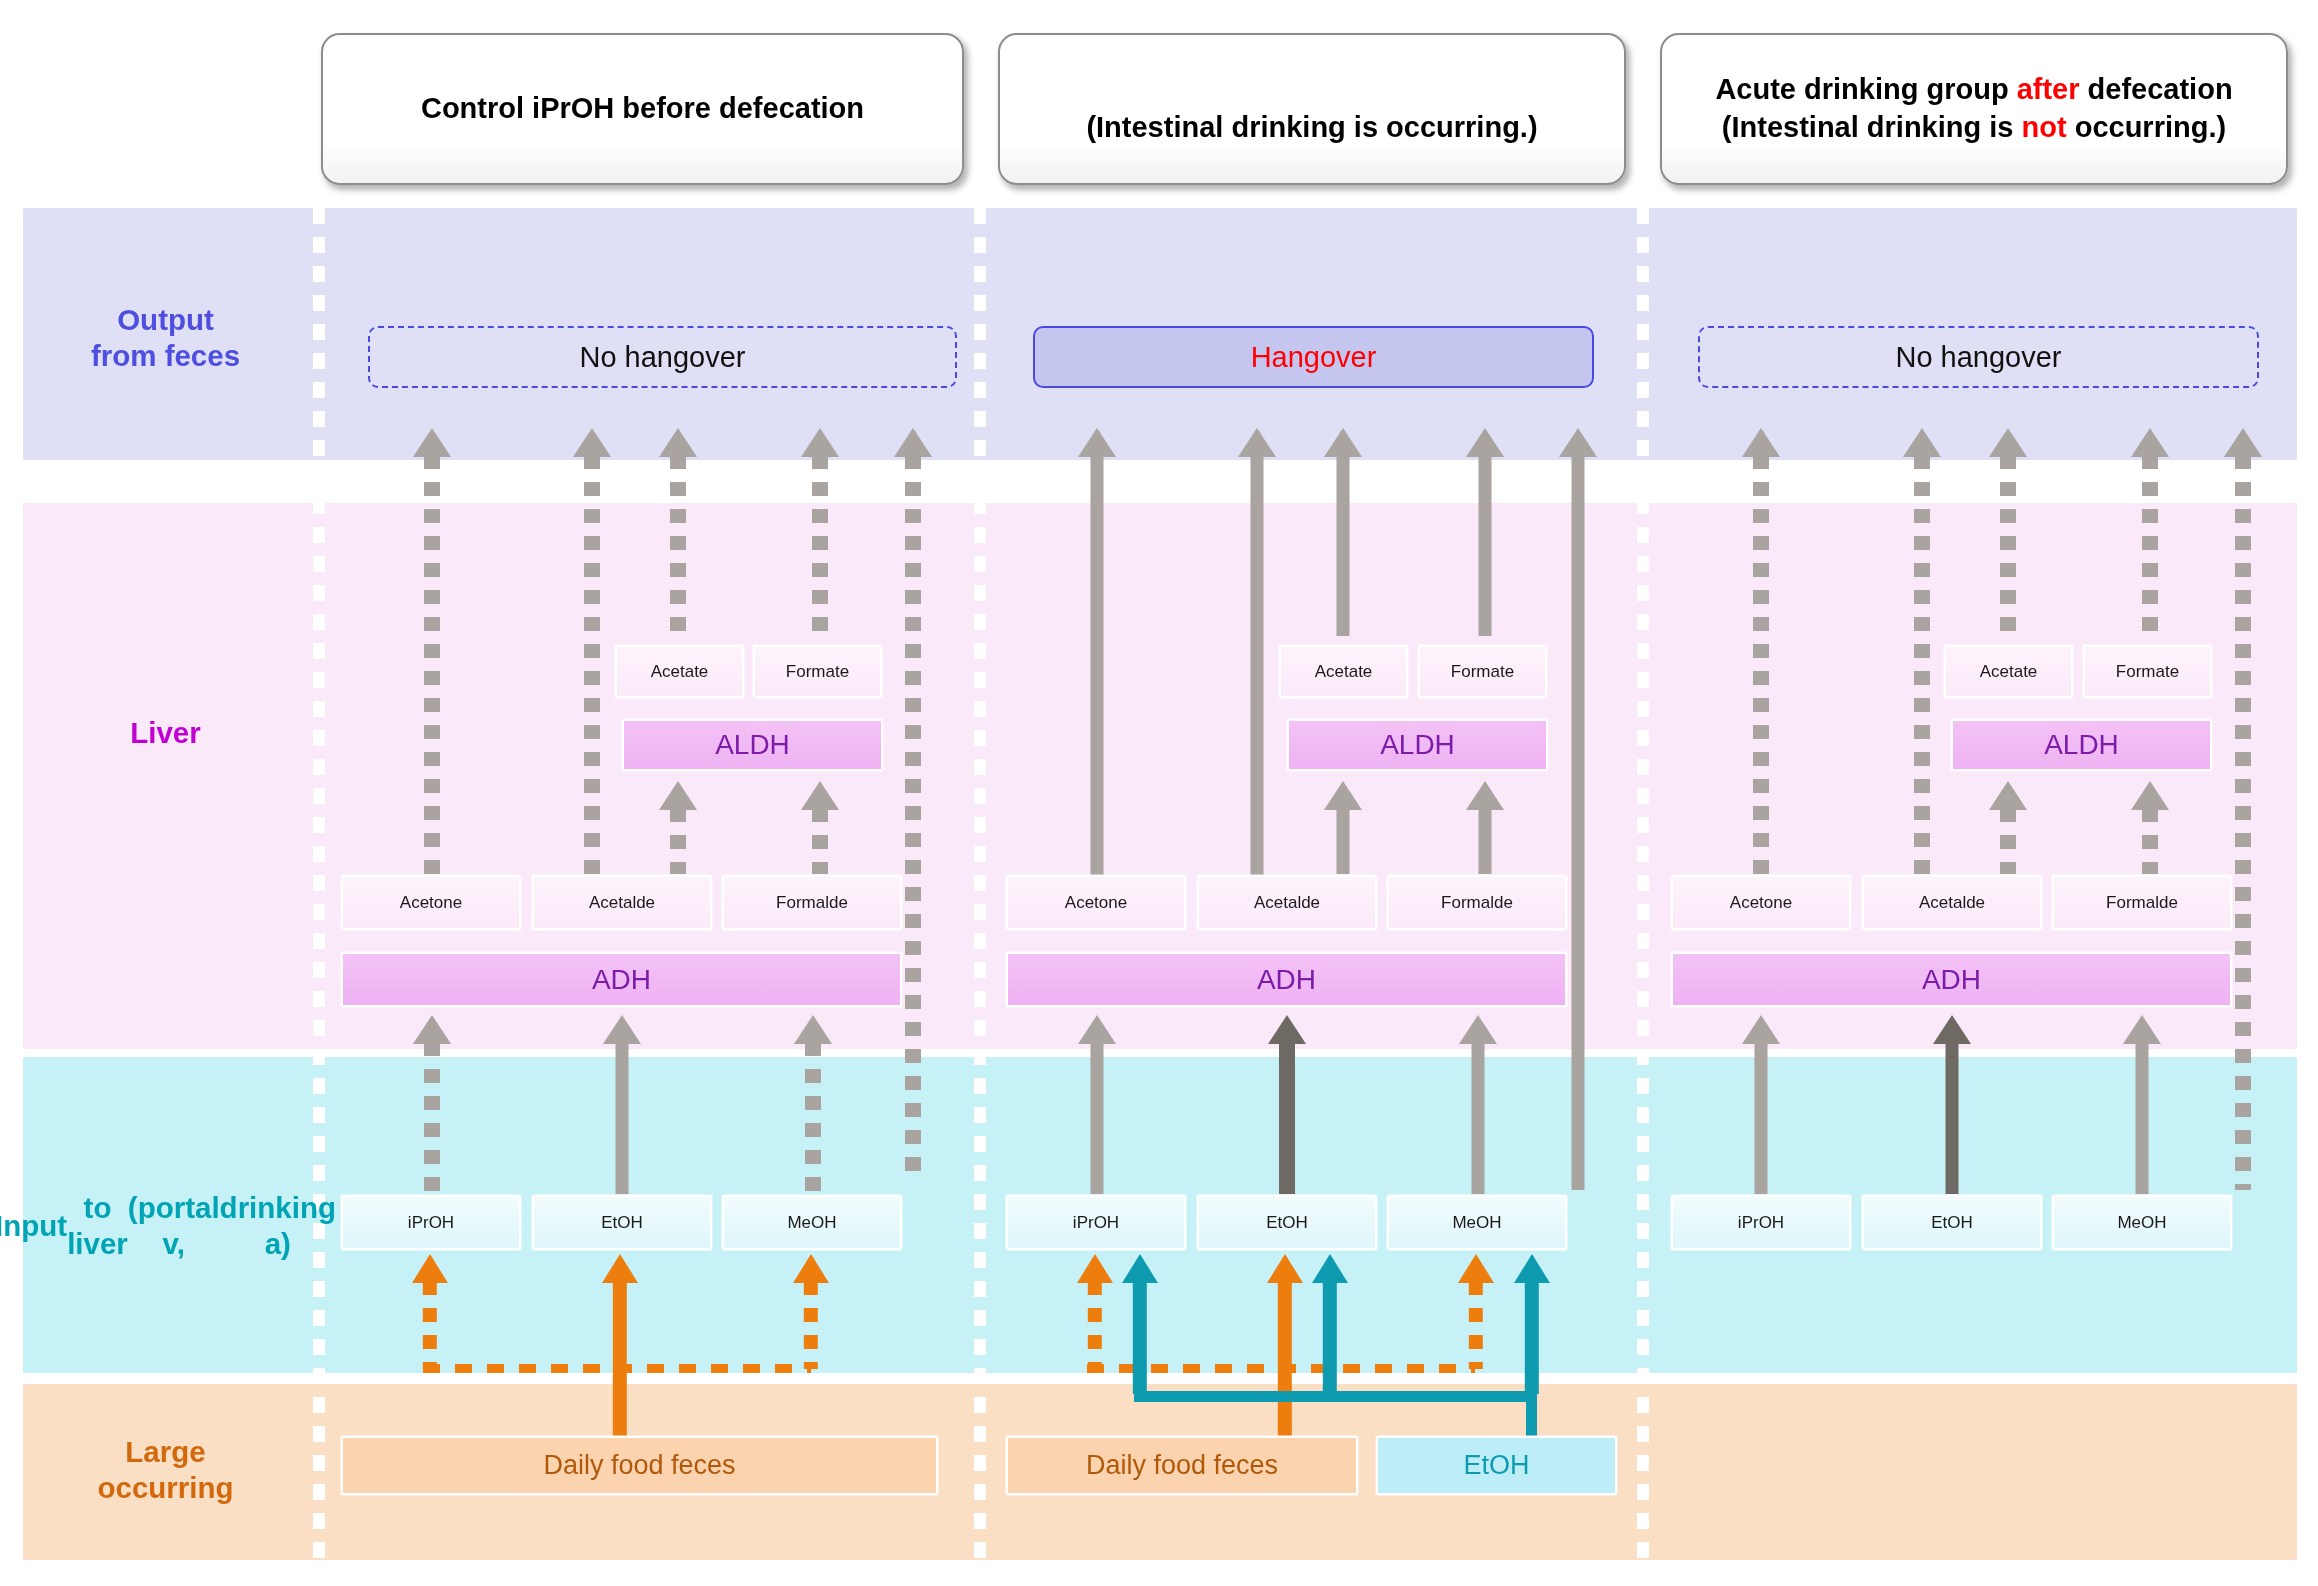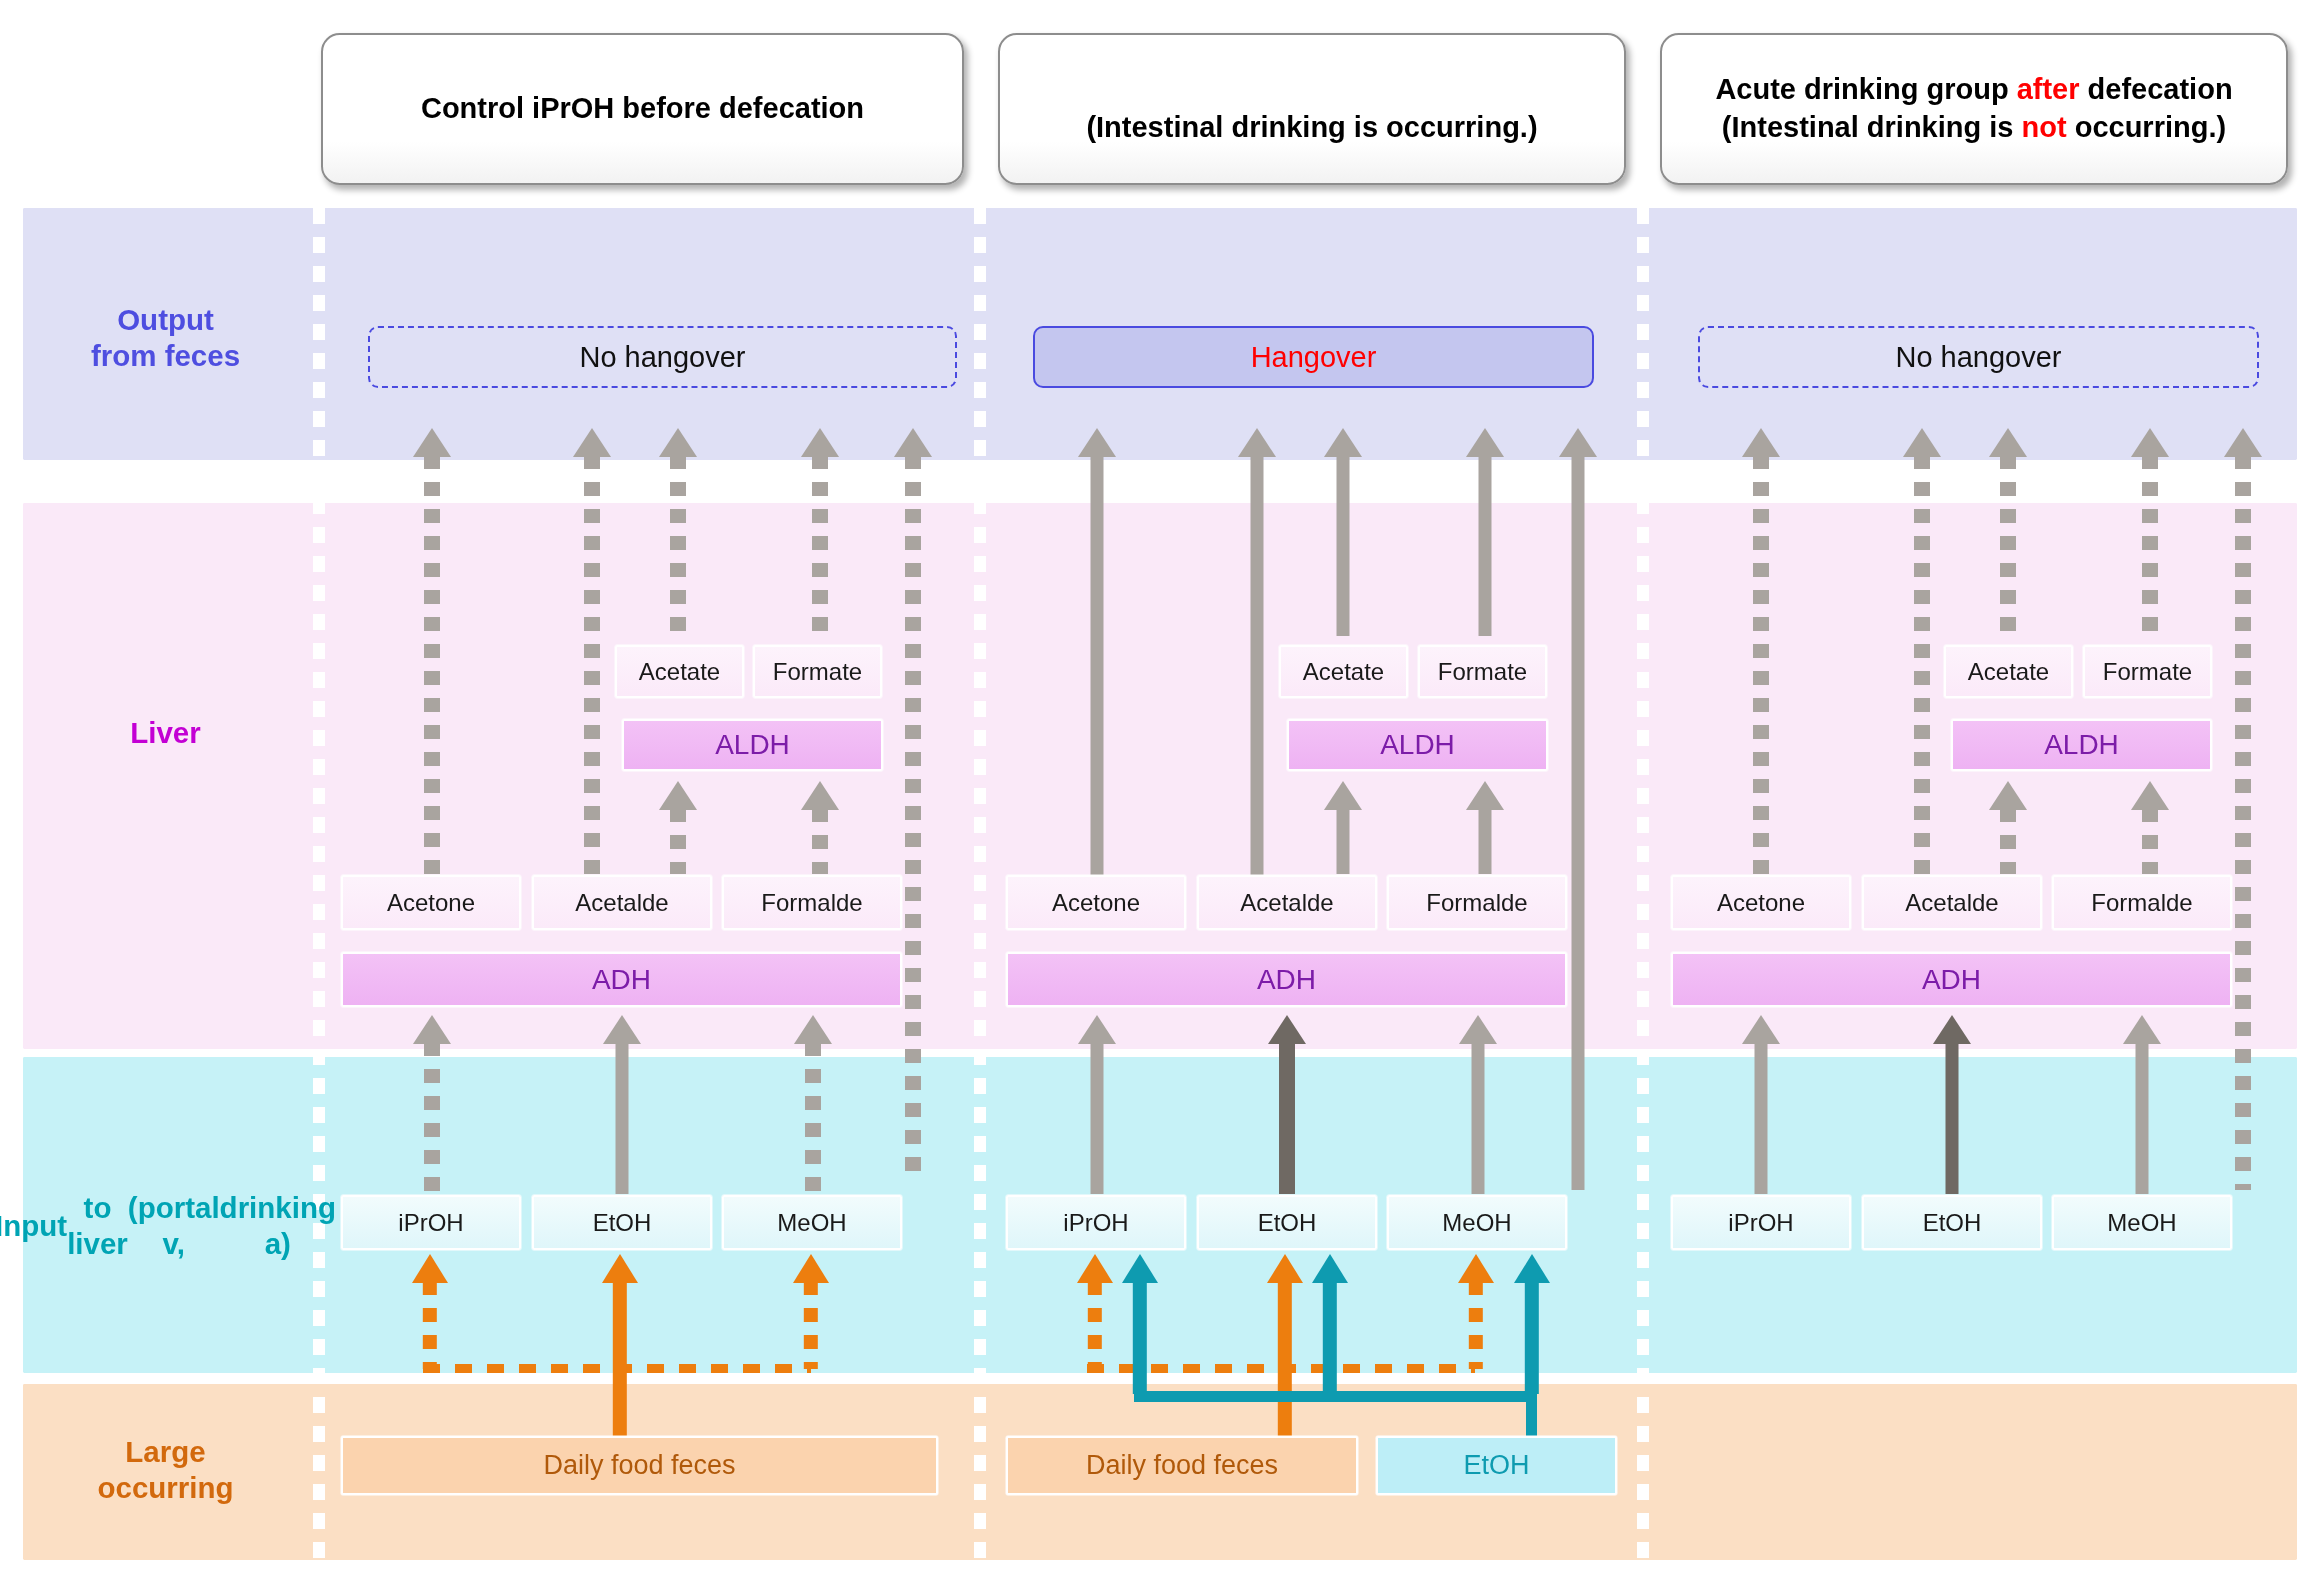--- a/index.html
+++ b/index.html
@@ -34,21 +34,21 @@
   .lab-intestine{color:#d2690d;}
 
   
   .vsep{
     background-image:repeating-linear-gradient(to bottom,#ffffff 0 16px,rgba(255,255,255,0) 16px 29px);
     width:11.5px;
   }
 
   
   .node{display:flex;align-items:center;justify-content:center;text-align:center;
-        font-size:24px;color:#1a1a1a;border:2.2px solid #ffffff;border-radius:2.2px;
+        font-size:17px;color:#1a1a1a;border:2.2px solid #ffffff;border-radius:2.2px;
         box-shadow:0 0 0 0.7px rgba(255,255,255,.65);}
   .n-meta{background:linear-gradient(180deg,#fdf3fc 0%,#fbeaf9 100%);}  
   .n-enz{background:linear-gradient(180deg,#f3c2f6 0%,#eeb2f3 100%);color:#7c1ca8;font-size:28px;}
   .n-alc{background:linear-gradient(180deg,#f2fcfd 0%,#dff6fa 100%);}
   .n-feces{background:#fbd3ae;color:#b0590a;font-size:27px;}
   .n-etoh-int{background:#bdeef7;color:#0e9bb0;font-size:27px;}
 
   
   .res{display:flex;align-items:center;justify-content:center;font-size:29px;border-radius:10px;}
   .res-no{border:2.9px dashed #4a4ae0;color:#111;background:transparent;}

